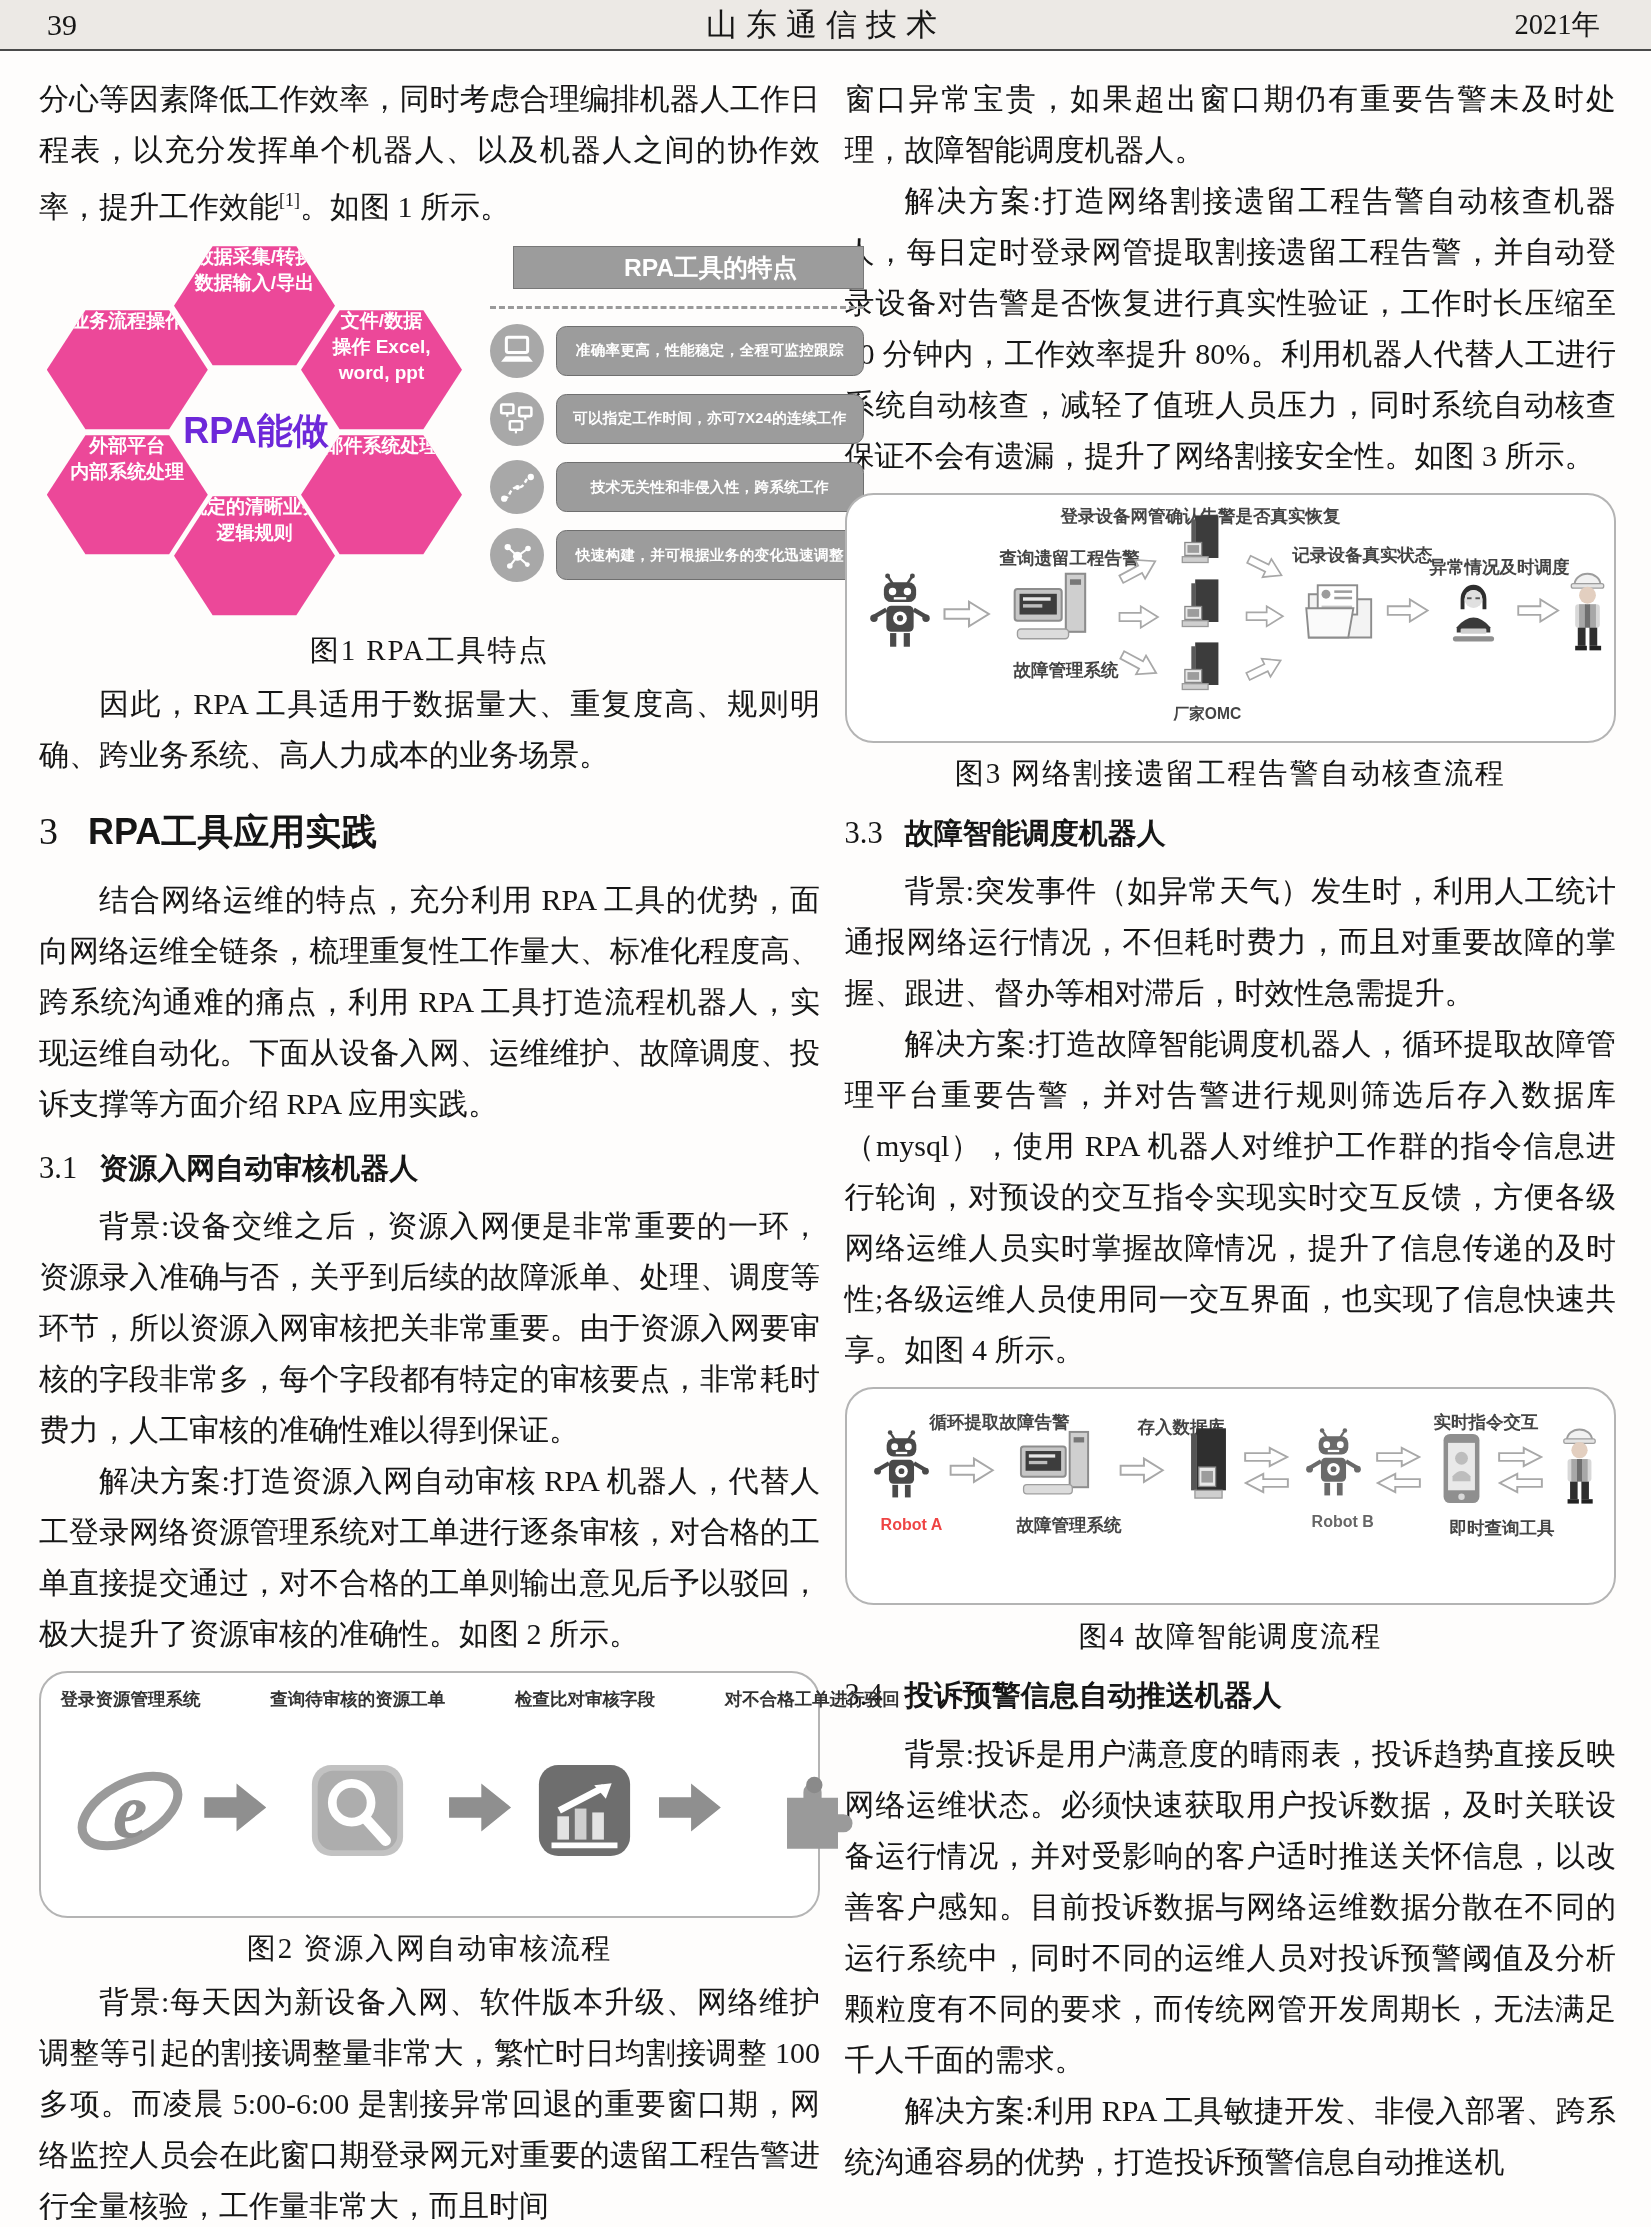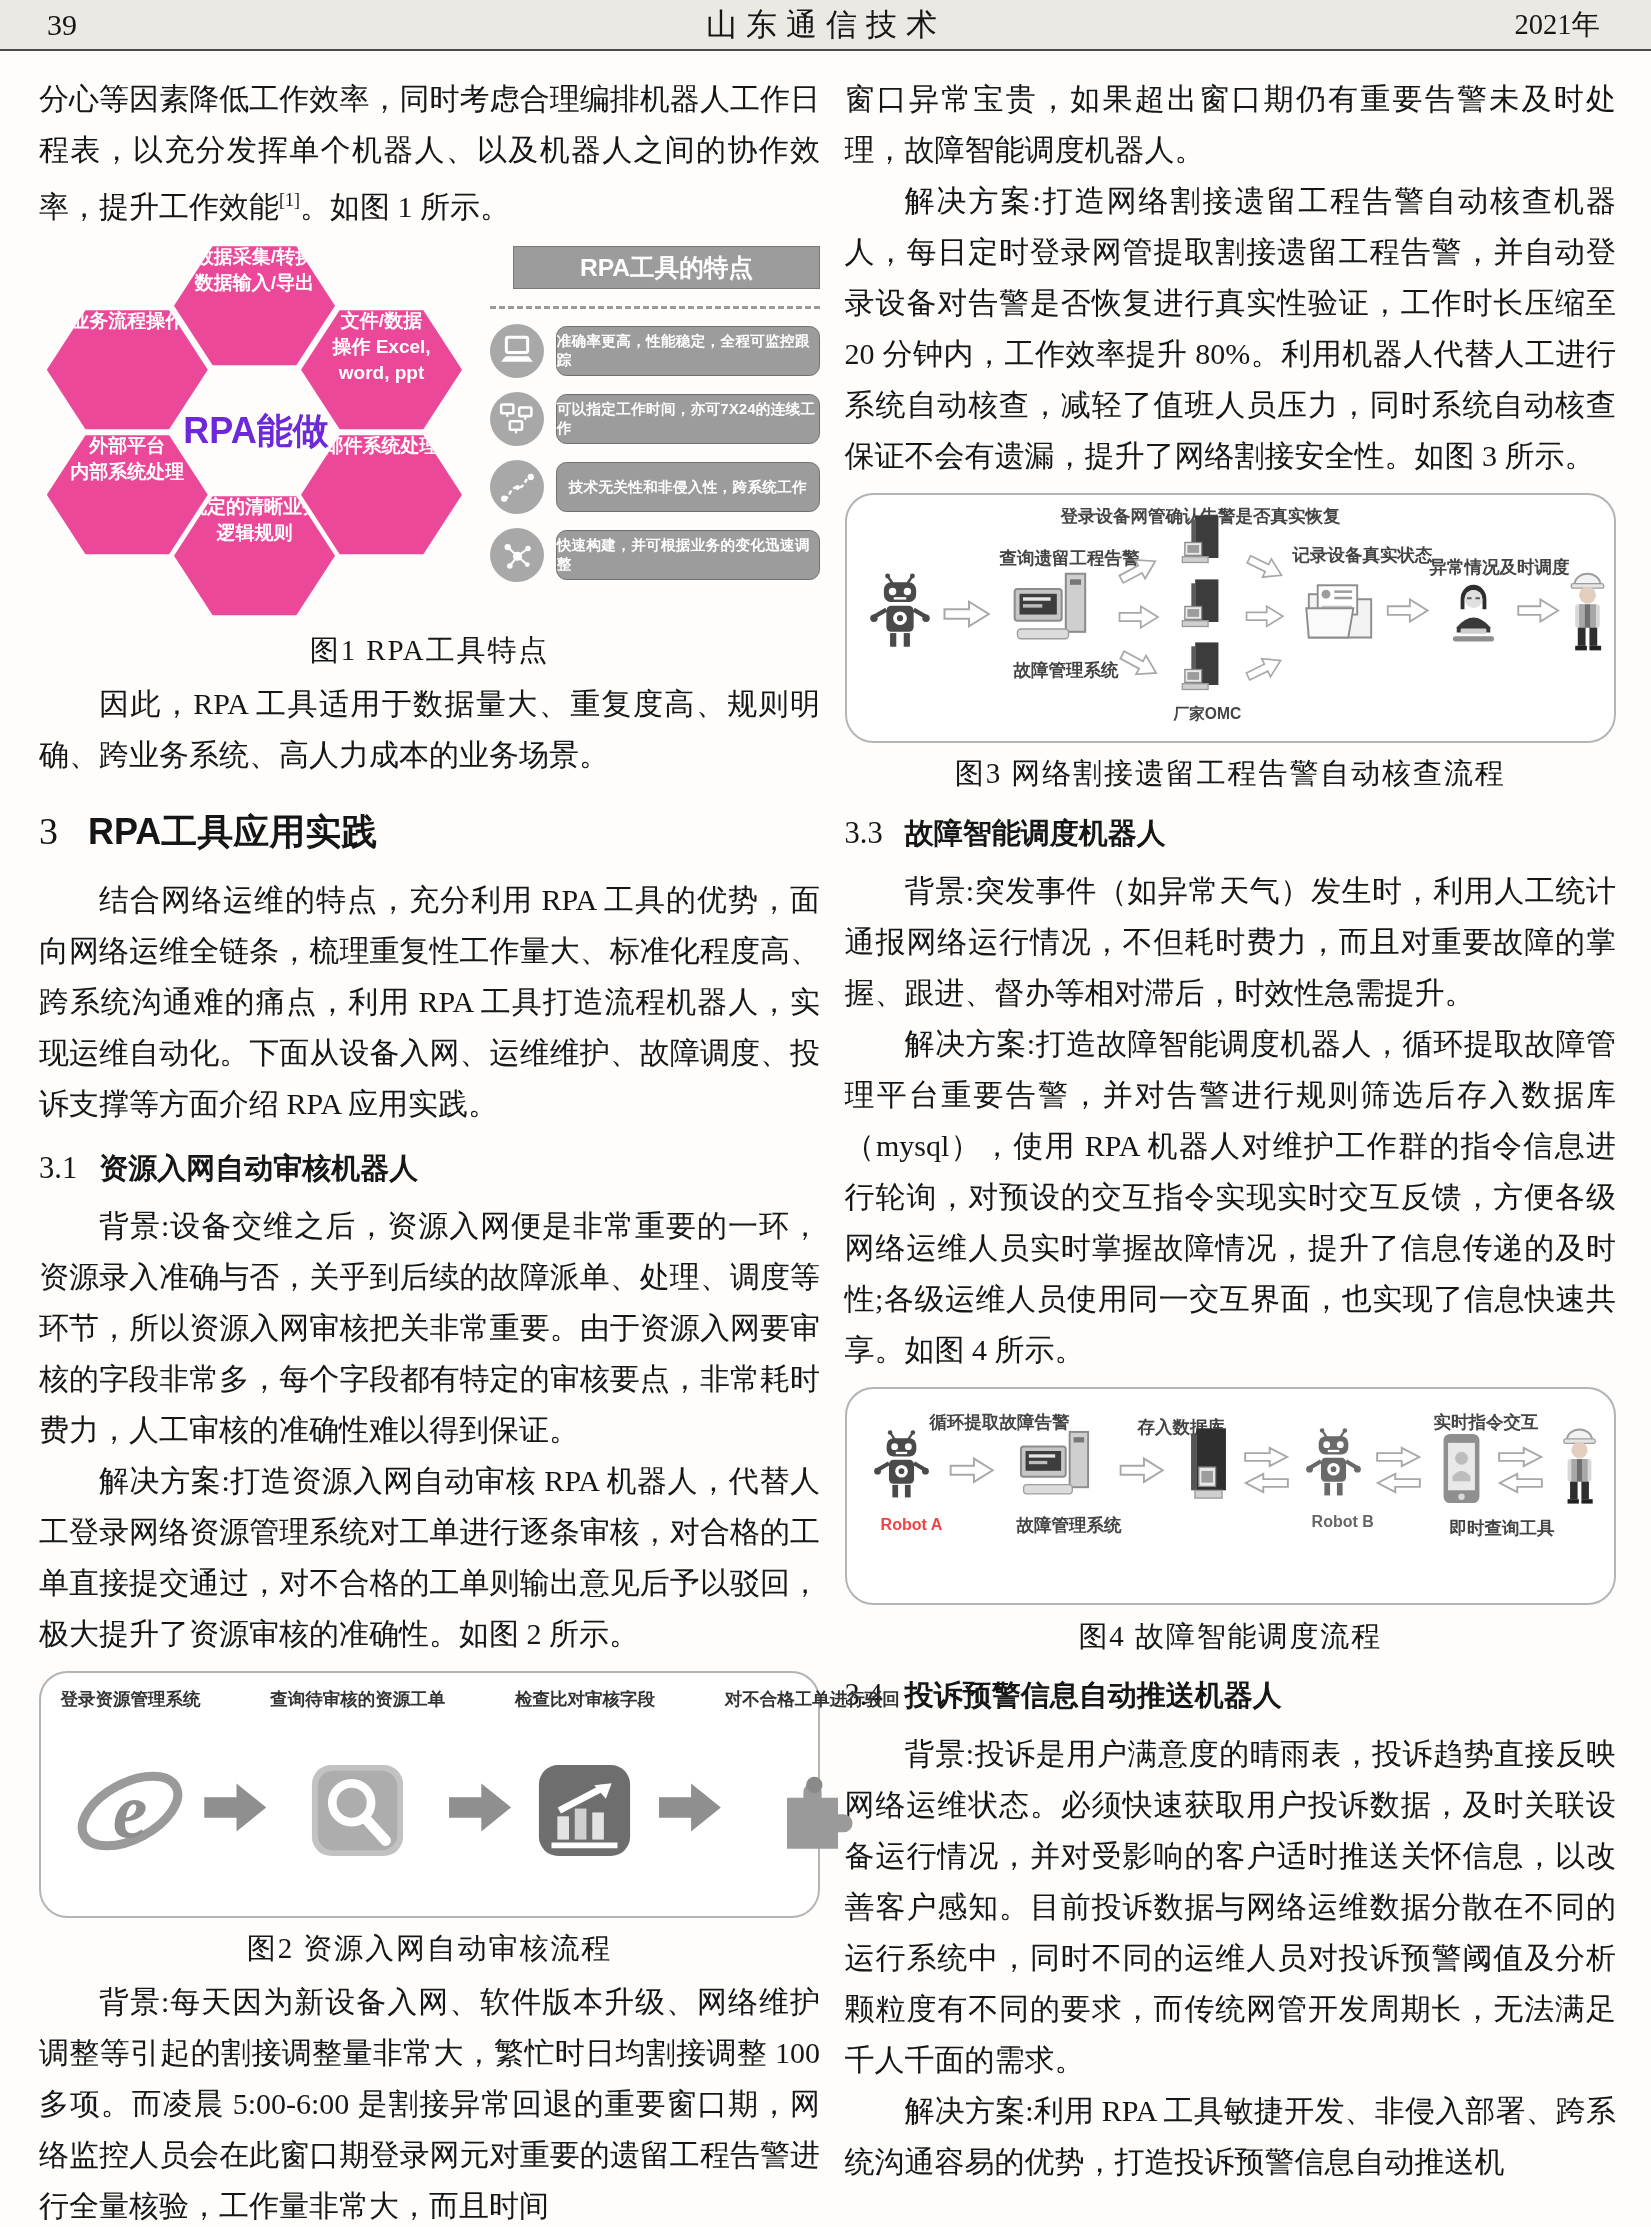--- a/index.html
+++ b/index.html
@@ -38,21 +38,21 @@
   .hex.ru{left:262px;top:64px;}
   .hex.ll{left:7.8px;top:189px;}
   .hex.rl{left:262px;top:189px;}
   .hex.bot{left:135px;top:250px;}
   .hexcenter{position:absolute;left:110px;top:163px;width:214px;text-align:center;
        font-size:36px;font-weight:bold;color:#6d28d9;
        font-family:"Liberation Sans","DejaVu Sans",sans-serif;}
   .featbox{flex:1;position:relative;padding-top:2.6px;}
   .feat-title{width:305px;margin-left:23px;height:41px;background:#9c9c9c;border:1.9px solid #787878;
        display:flex;align-items:center;justify-content:center;color:#fff;font-size:24.6px;font-weight:bold;
-       font-family:"Liberation Sans","DejaVu Sans",sans-serif;}
+       font-family:"Liberation Sans","DejaVu Sans",sans-serif;padding-left:44px;}
   .feat-sep{border-top:3.9px dashed #9a9a9a;margin:17px 0 5.2px;}
   .featrow{display:flex;align-items:center;gap:11.7px;margin-top:14.3px;}
   .fcirc{width:54px;height:54px;border-radius:50%;background:#a8a8a8;flex:none;
        display:flex;align-items:center;justify-content:center;}
   .fpill{flex:1;height:48px;background:#9c9c9c;border:1.9px solid #6f6f6f;border-radius:10.4px;
        display:flex;align-items:center;justify-content:center;color:#fff;font-weight:bold;font-size:14.6px;
        font-family:"Liberation Sans","DejaVu Sans",sans-serif;letter-spacing:0.3px;}
   
   .roundfig{border:2.6px solid #b4b4b4;border-radius:28.5px;background:#fff;position:relative;}
   

